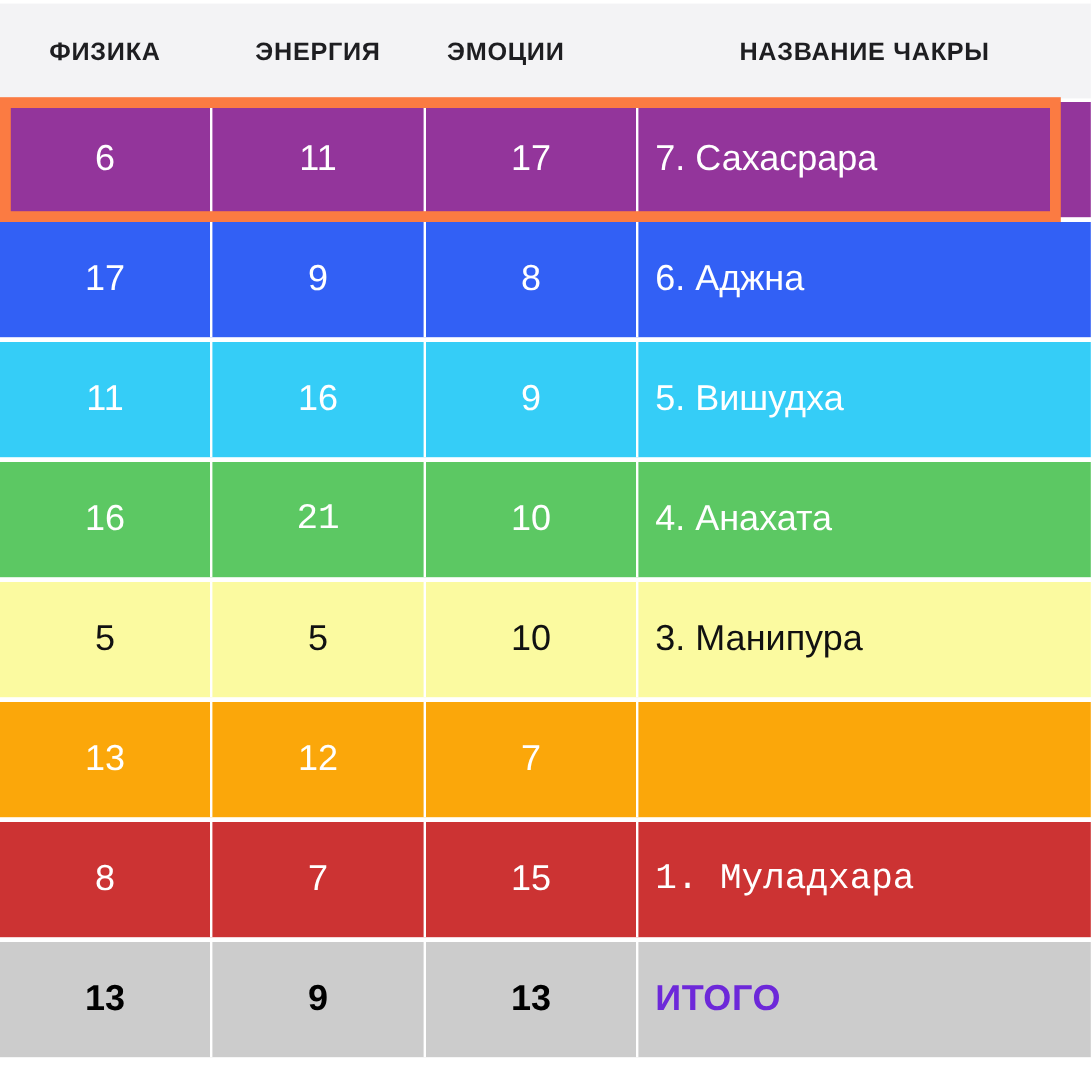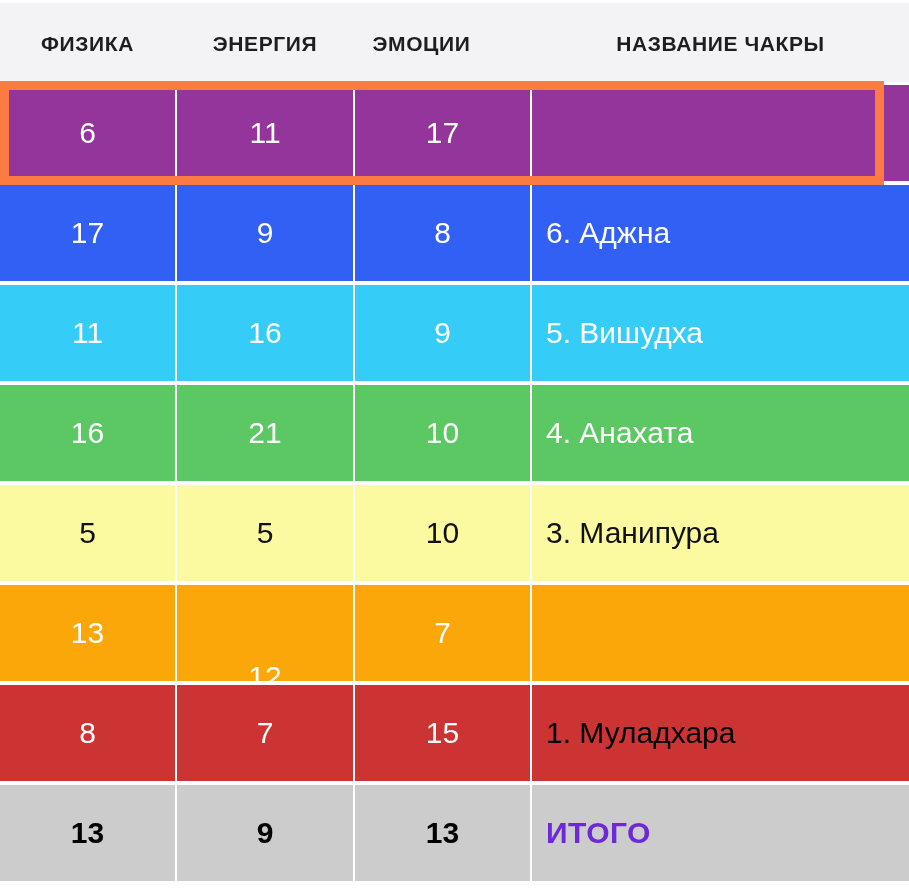--- a/index.html
+++ b/index.html
@@ -111,20 +111,21 @@
     <div class="th c1">ЭНЕРГИЯ</div>
     <div class="th c2">ЭМОЦИИ</div>
     <div class="th c3">НАЗВАНИЕ ЧАКРЫ</div>
   </div>
 
   <div id="rows-container">
       <div class="row" style="top: 85px; background: rgb(147, 53, 155);">
         <div class="cell c0" style="color: rgb(255, 255, 255);">6</div>
         <div class="cell c1" style="color: rgb(255, 255, 255);">11</div>
         <div class="cell c2" style="color: rgb(255, 255, 255);">17</div>
+        <div class="cell c3" style="color: rgb(255, 255, 255);">7. Сахасрара</div>
         <div class="gap g0" style="background: rgb(255, 255, 255);"></div>
         <div class="gap g1" style="background: rgb(255, 255, 255);"></div>
         <div class="gap g2" style="background: rgb(255, 255, 255);"></div>
       </div>
       <div class="row" style="top: 185px; background: rgb(50, 96, 245);">
         <div class="cell c0" style="color: rgb(255, 255, 255);">17</div>
         <div class="cell c1" style="color: rgb(255, 255, 255);">9</div>
         <div class="cell c2" style="color: rgb(255, 255, 255);">8</div>
         <div class="cell c3" style="color: rgb(255, 255, 255);">6. Аджна</div>
         <div class="gap g0" style="background: rgb(255, 255, 255);"></div>
@@ -135,49 +136,49 @@
         <div class="cell c0" style="color: rgb(255, 255, 255);">11</div>
         <div class="cell c1" style="color: rgb(255, 255, 255);">16</div>
         <div class="cell c2" style="color: rgb(255, 255, 255);">9</div>
         <div class="cell c3" style="color: rgb(255, 255, 255);">5. Вишудха</div>
         <div class="gap g0" style="background: rgb(255, 255, 255);"></div>
         <div class="gap g1" style="background: rgb(255, 255, 255);"></div>
         <div class="gap g2" style="background: rgb(255, 255, 255);"></div>
       </div>
       <div class="row" style="top: 385px; background: rgb(92, 200, 99);">
         <div class="cell c0" style="color: rgb(255, 255, 255);">16</div>
-        <div class="cell c1" style="color: rgb(255, 255, 255);">21</div>
+        <div class="cell c1" style="color: rgb(255, 255, 255); font-family: Liberation Mono, monospace;">21</div>
         <div class="cell c2" style="color: rgb(255, 255, 255);">10</div>
         <div class="cell c3" style="color: rgb(255, 255, 255);">4. Анахата</div>
         <div class="gap g0" style="background: rgb(255, 255, 255);"></div>
         <div class="gap g1" style="background: rgb(255, 255, 255);"></div>
         <div class="gap g2" style="background: rgb(255, 255, 255);"></div>
       </div>
       <div class="row" style="top: 485px; background: rgb(251, 250, 160);">
         <div class="cell c0" style="color: rgb(17, 17, 17);">5</div>
         <div class="cell c1" style="color: rgb(17, 17, 17);">5</div>
         <div class="cell c2" style="color: rgb(17, 17, 17);">10</div>
         <div class="cell c3" style="color: rgb(17, 17, 17);">3. Манипура</div>
         <div class="gap g0" style="background: rgb(255, 255, 255);"></div>
         <div class="gap g1" style="background: rgb(255, 255, 255);"></div>
         <div class="gap g2" style="background: rgb(255, 255, 255);"></div>
       </div>
       <div class="row" style="top: 585px; background: rgb(251, 167, 10);">
         <div class="cell c0" style="color: rgb(255, 255, 255);">13</div>
-        <div class="cell c1" style="color: rgb(255, 255, 255); margin-top: 44px;">12</div>
+        <div class="cell c1" style="color: rgb(255, 255, 255);">12</div>
         <div class="cell c2" style="color: rgb(255, 255, 255);">7</div>
         <div class="gap g0" style="background: rgb(255, 255, 255);"></div>
         <div class="gap g1" style="background: rgb(255, 255, 255);"></div>
         <div class="gap g2" style="background: rgb(255, 255, 255);"></div>
       </div>
       <div class="row" style="top: 685px; background: rgb(204, 51, 51);">
         <div class="cell c0" style="color: rgb(255, 255, 255);">8</div>
         <div class="cell c1" style="color: rgb(255, 255, 255);">7</div>
         <div class="cell c2" style="color: rgb(255, 255, 255);">15</div>
-        <div class="cell c3" style="color: #000000;">1. Муладхара</div>
+        <div class="cell c3" style="color: #ffffff; font-family: Liberation Mono, monospace;">1. Муладхара</div>
         <div class="gap g0" style="background: rgb(255, 255, 255);"></div>
         <div class="gap g1" style="background: rgb(255, 255, 255);"></div>
         <div class="gap g2" style="background: rgb(255, 255, 255);"></div>
       </div>
       <div class="row total" style="top: 785px; background: rgb(204, 204, 204);">
         <div class="cell c0" style="color: rgb(0, 0, 0);">13</div>
         <div class="cell c1" style="color: rgb(0, 0, 0);">9</div>
         <div class="cell c2" style="color: rgb(0, 0, 0);">13</div>
         <div class="cell c3" style="color: #6d28d9; text-align: right;">ИТОГО</div>
         <div class="gap g0" style="background: rgb(255, 255, 255);"></div>

